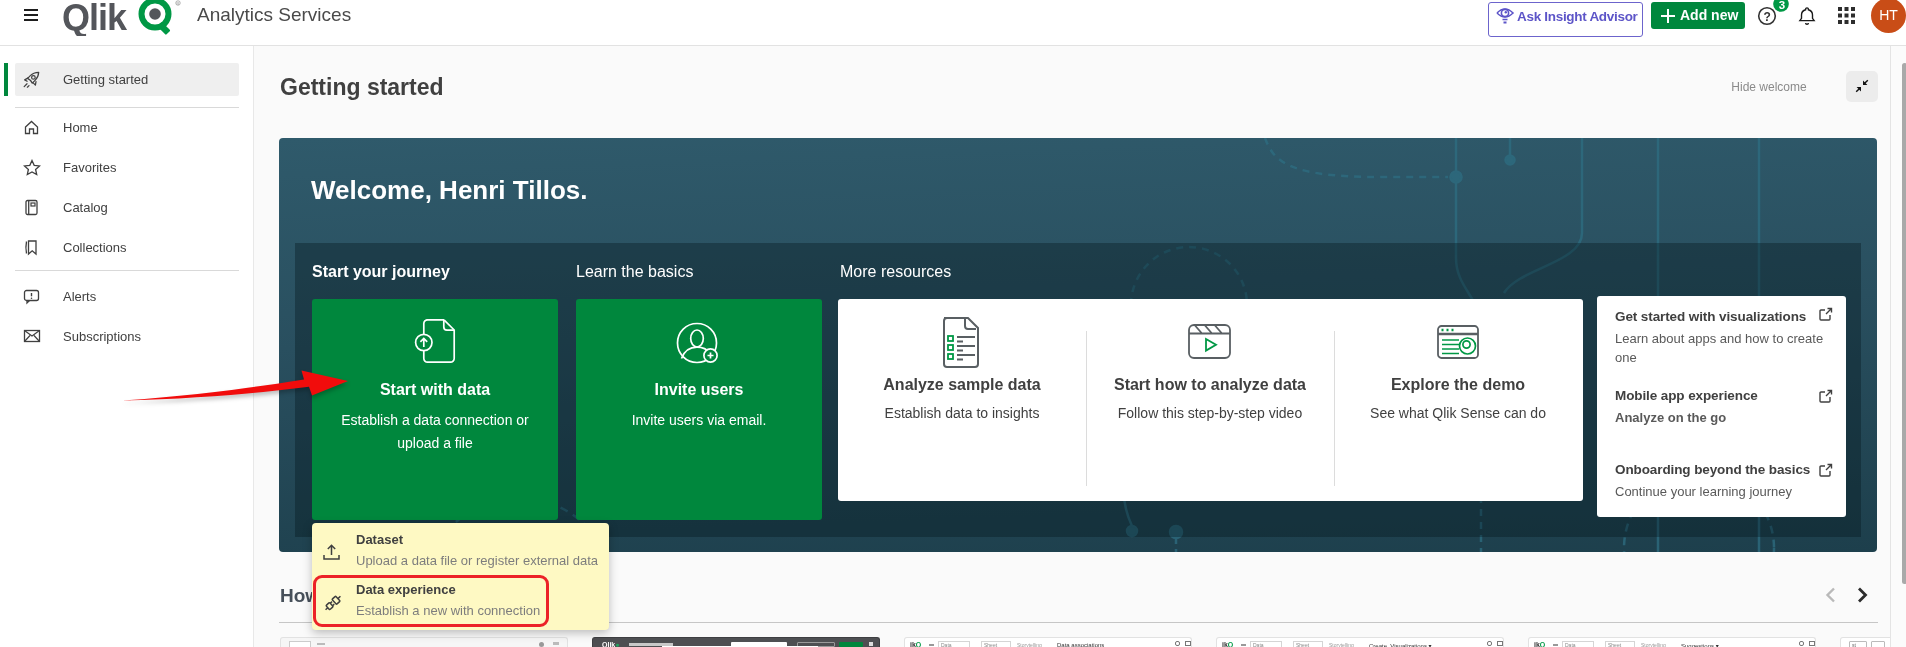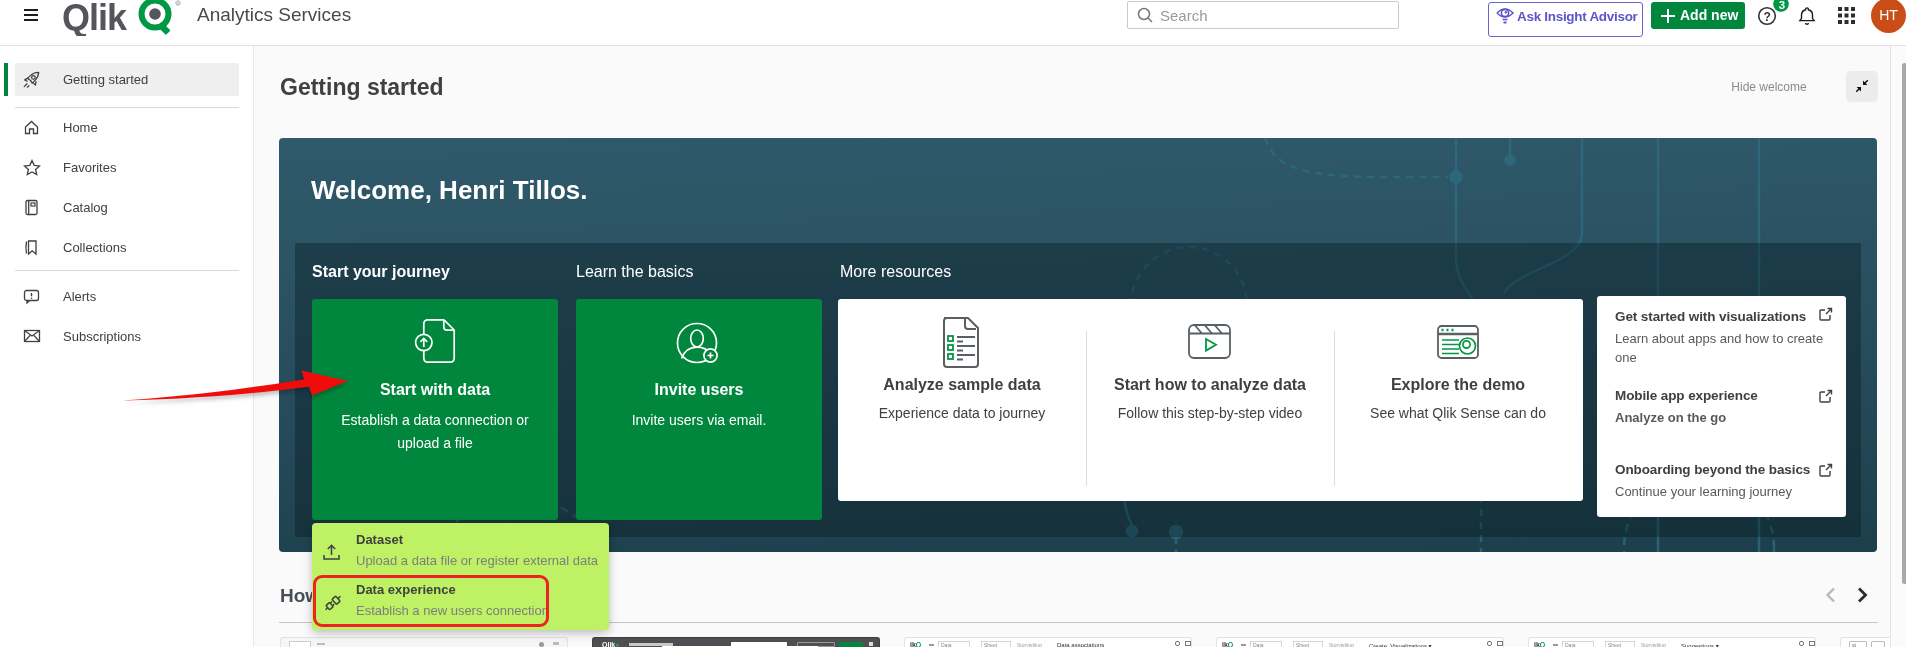--- a/index.html
+++ b/index.html
@@ -48,21 +48,21 @@
 #rpanel { position:absolute; left:1302px; top:53px; width:249px; height:221px; background:#fff; border-radius:3px; color:#404040; }
 .ritem .t { position:absolute; left:18px; font-size:13.5px; font-weight:bold; width:210px; white-space:nowrap; letter-spacing:-0.1px; }
 .ritem .b { position:absolute; left:18px; font-size:13px; color:#595959; width:216px; line-height:19px; }
 .extic { position:absolute; left:222px; }
 
 
 #howto { position:absolute; left:280px; top:585px; font-size:19px; font-weight:bold; color:#47505a; z-index:1; }
 #howhr { position:absolute; left:279px; top:622px; width:1599px; height:1px; background:#c6c6c6; }
 
 
-#dropdown { position:absolute; left:312px; top:523px; width:297px; height:107px; background:#bef264; border-radius:4px; box-shadow:0 3px 10px rgba(0,0,0,0.25); z-index:25; }
+#dropdown { position:absolute; left:312px; top:523px; width:297px; height:107px; background:#fef9c3; border-radius:4px; box-shadow:0 3px 10px rgba(0,0,0,0.25); z-index:25; }
 #dropdown .t { font-size:13px; font-weight:bold; color:#404040; }
 #dropdown .s { font-size:13px; color:#7d7d7d; }
 #redrect { position:absolute; left:1px; top:52px; width:236px; height:52px; border:3px solid #ec2227; border-radius:9px; }
 
 
 .thumb { position:absolute; top:637px; height:12px; border-radius:3px 3px 0 0; z-index:1; }
 
 
 #sbtrack { position:absolute; left:1890px; top:46px; width:16px; height:601px; background:#fbfbfb; border-left:1px solid #e4e4e4; z-index:40;}
 #sbthumb { position:absolute; left:11px; top:17px; width:5px; height:521px; background:#a9a9a9; border-radius:3px; }
@@ -80,27 +80,20 @@
     <svg width="130" height="40" viewBox="0 0 130 40">
       <text x="0" y="34" font-family="Liberation Sans, sans-serif" font-size="36" font-weight="bold" fill="#54565b" letter-spacing="-1">Qlik</text>
       <circle cx="93" cy="18" r="13.5" fill="none" stroke="#009845" stroke-width="6"></circle>
       <circle cx="93" cy="18" r="5.8" fill="#54565b"></circle>
       <rect x="100" y="26" width="12" height="6.5" rx="1" fill="#009845" transform="rotate(45 100 26)"></rect>
       <circle cx="116" cy="7" r="2.2" fill="none" stroke="#9a9a9a" stroke-width="0.8"></circle>
       <text x="114.6" y="9" font-size="4" fill="#9a9a9a">R</text>
     </svg>
   </div>
   <div id="svcname">Analytics Services</div>
-  <div id="search">
-    <svg width="22" height="22" viewBox="0 0 22 22" style="position:absolute;left:7px;top:3px;">
-      <circle cx="9" cy="9" r="5.5" fill="none" stroke="#757575" stroke-width="1.5"></circle>
-      <line x1="13" y1="13" x2="17" y2="17" stroke="#757575" stroke-width="1.5"></line>
-    </svg>
-    <div class="ph">Search</div>
-  </div>
   <div id="aia">
     <svg width="18" height="20" viewBox="0 0 18 20" style="position:absolute;left:7px;top:3px;">
       <path d="M1 7 Q 9 -1 17 7 Q 9 15 1 7" fill="none" stroke="#5d55c8" stroke-width="1.6"></path>
       <circle cx="9" cy="7" r="3.6" fill="none" stroke="#5d55c8" stroke-width="1.6"></circle>
       <circle cx="9.8" cy="6.2" r="1.2" fill="#5d55c8"></circle>
       <path d="M6.5 13.5 L11.5 13.5" stroke="#5d55c8" stroke-width="1.6"></path>
       <path d="M7.5 16.5 L10.5 16.5" stroke="#5d55c8" stroke-width="1.8"></path>
     </svg>
     <span>Ask Insight Advisor</span>
   </div>
@@ -268,21 +261,21 @@
             <rect x="6" y="29" width="5" height="5"></rect>
             <rect x="6" y="38" width="5" height="5"></rect>
           </g>
           <g stroke="#595f63" stroke-width="2">
             <path d="M15 21 H33 M15 25.5 H21"></path>
             <path d="M15 30 H33 M15 34.5 H21"></path>
             <path d="M15 39 H33 M15 43.5 H21"></path>
           </g>
         </svg>
         <div class="t">Analyze sample data</div>
-        <div class="b">Experience data to journey</div>
+        <div class="b">Establish data to insights</div>
       </div>
       <div class="wdiv" style="left:248px;"></div>
       <div class="wsec" style="left:252px;">
         <svg width="44" height="36" viewBox="0 0 44 36" style="position:absolute;left:98px;top:25px;" fill="none" stroke="#595f63" stroke-width="1.8">
           <rect x="1" y="1" width="41" height="33" rx="5"></rect>
           <path d="M1 9.5 H42 M7 1.5 L14 9.5 M17 1.5 L24 9.5 M27 1.5 L34 9.5"></path>
           <path d="M18 15 L28 20.8 L18 26.6 Z" stroke="#009845" stroke-width="1.8"></path>
         </svg>
         <div class="t">Start how to analyze data</div>
         <div class="b">Follow this step-by-step video</div>
@@ -356,21 +349,21 @@
   <svg width="24" height="24" viewBox="0 0 24 24" style="position:absolute;left:9px;top:68px;" fill="none" stroke="#404040" stroke-width="1.5">
     <g transform="rotate(-42 12 12)">
       <path d="M2 12 H5"></path>
       <rect x="5" y="9.2" width="4.8" height="5.6" rx="0.8"></rect>
       <path d="M9.8 10.3 h2.4 M9.8 13.7 h2.4"></path>
       <rect x="13.6" y="8.6" width="5" height="6.8" rx="0.8"></rect>
       <path d="M18.6 12 H22"></path>
     </g>
   </svg>
   <div class="t" style="position:absolute;left:44px;top:59px;">Data experience</div>
-  <div class="s" style="position:absolute;left:44px;top:80px;">Establish a new users connection</div>
+  <div class="s" style="position:absolute;left:44px;top:80px;">Establish a new with connection</div>
   <div id="redrect"></div>
 </div>
 
 <div class="thumb" style="left:280px;width:288px;background:#f6f6f6;border:1px solid #e2e2e2;border-bottom:none;">
   <div style="position:absolute;left:8px;top:3px;width:22px;height:7px;background:#fff;border:1px solid #ccc;"></div>
   <div style="position:absolute;left:36px;top:5px;width:8px;height:2px;background:#bbb;"></div>
   <div style="position:absolute;left:258px;top:4px;width:5px;height:5px;border-radius:50%;background:#999;"></div>
   <div style="position:absolute;left:272px;top:4px;width:6px;height:3px;background:#bbb;"></div>
 </div>
 <div class="thumb" style="left:592px;width:288px;background:#4e4f52;border:1px solid #3e3f42;border-bottom:none;">

